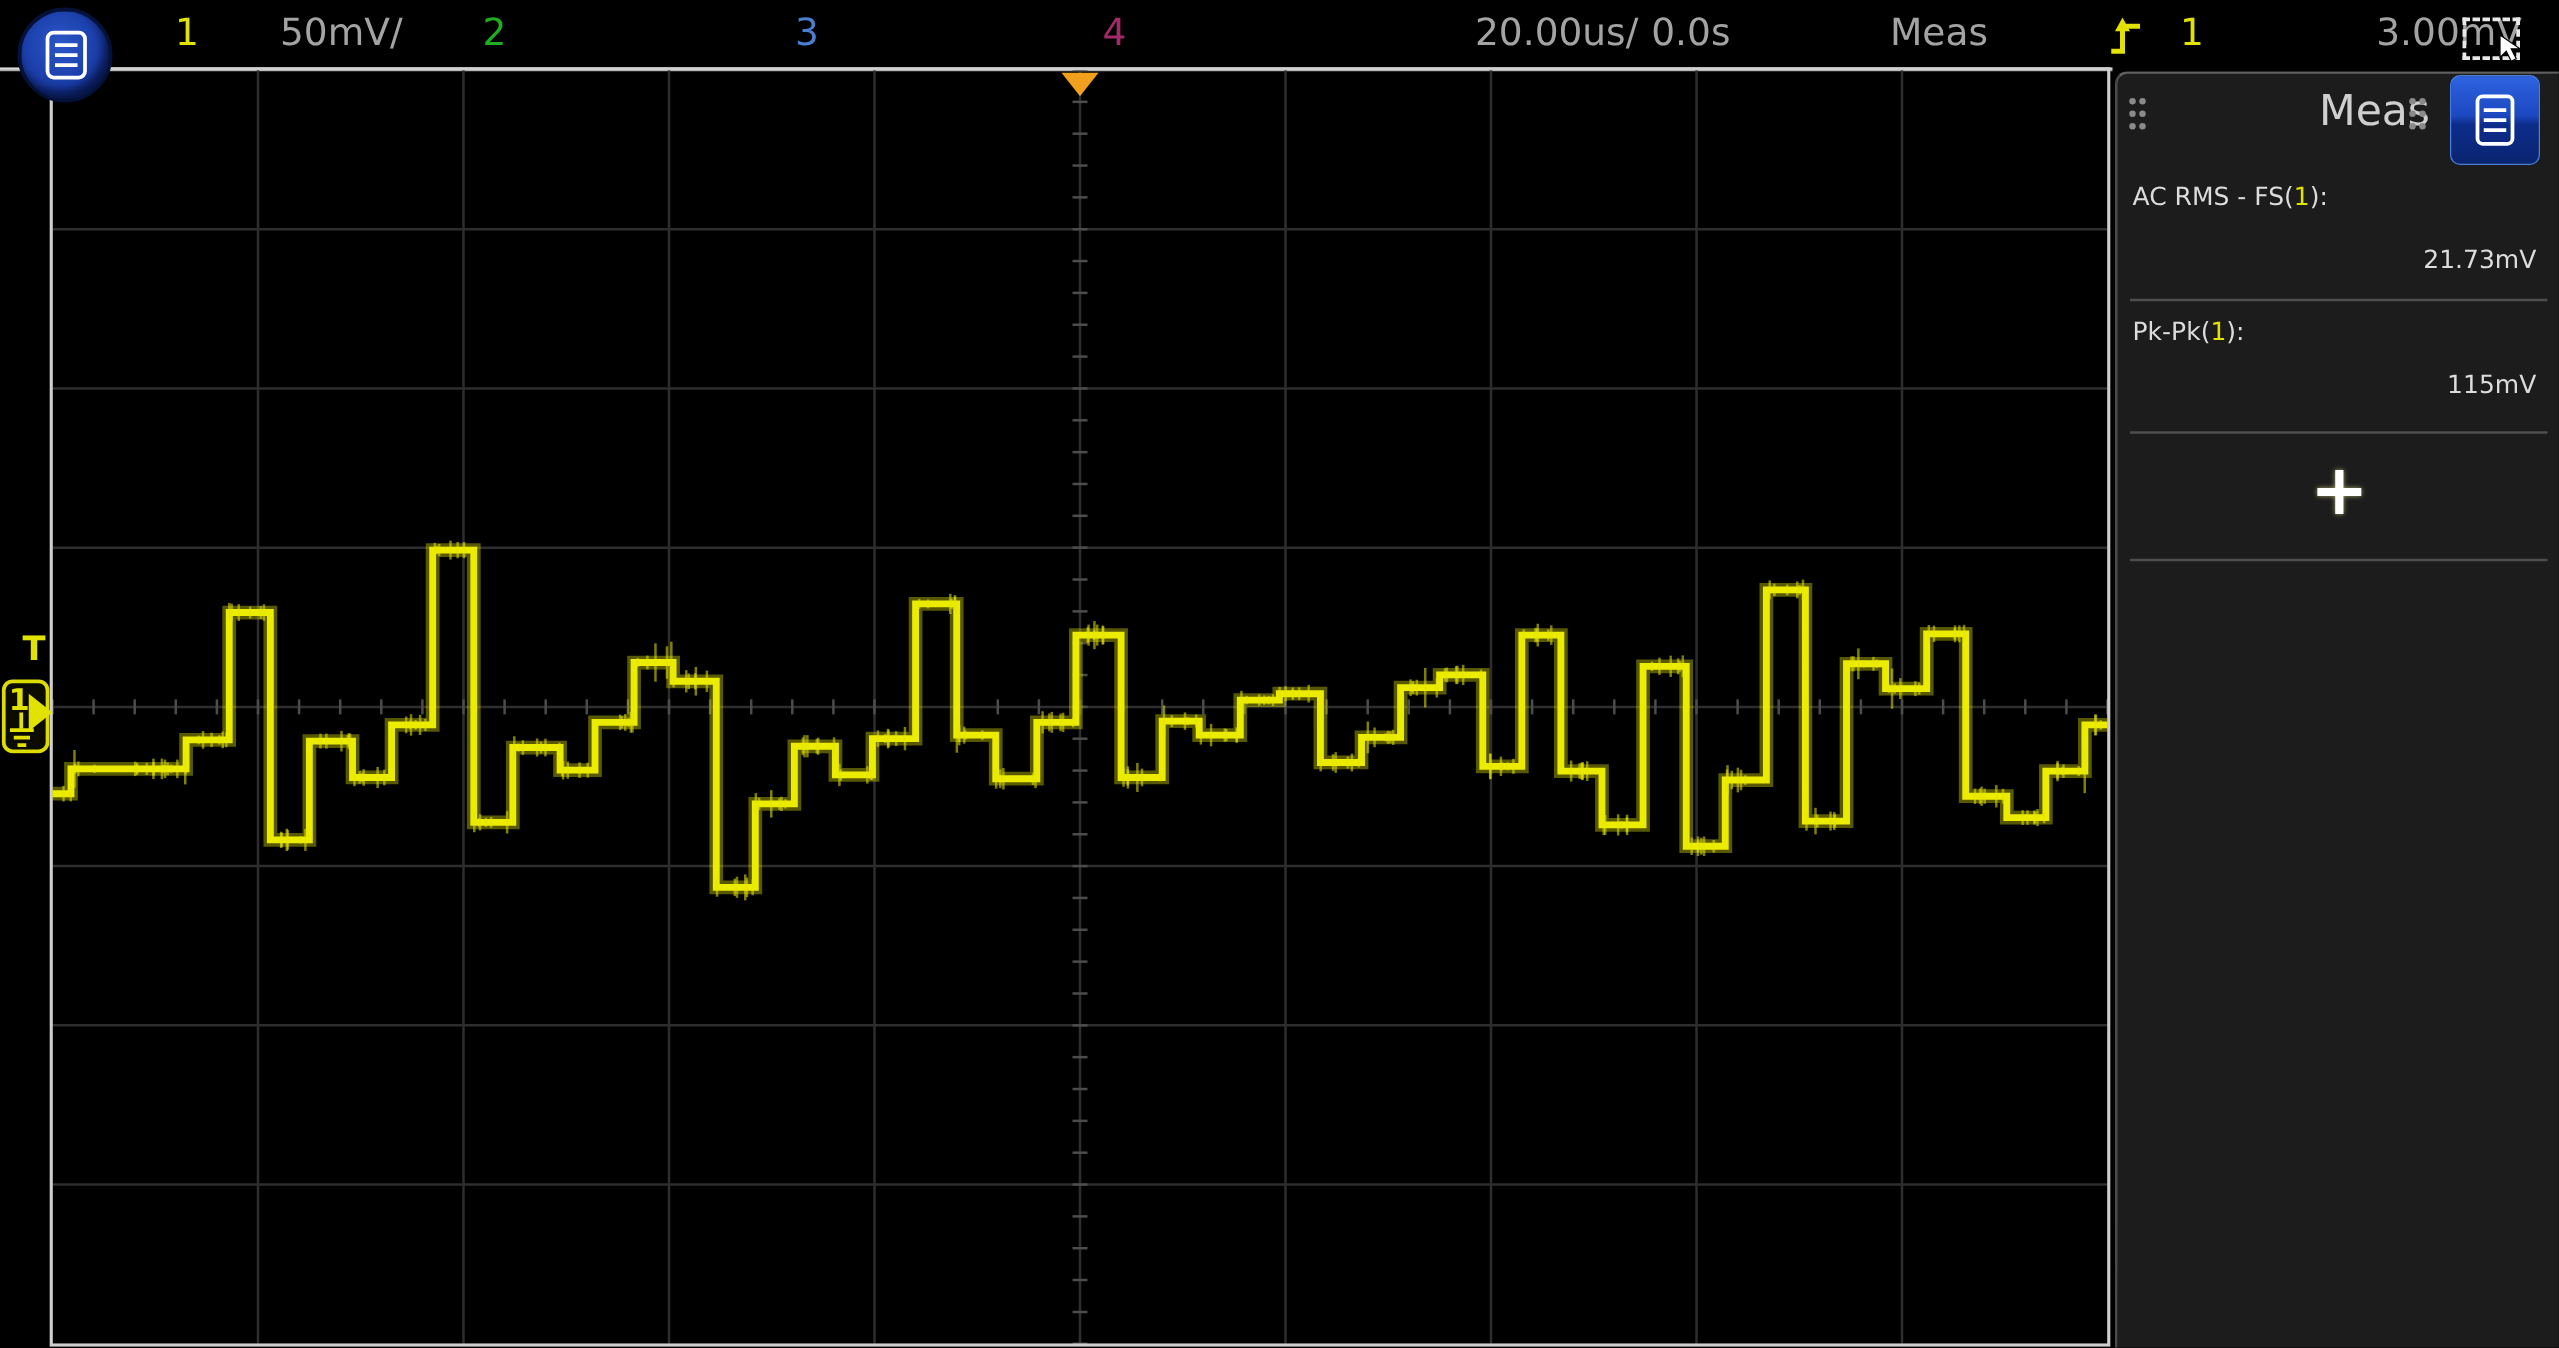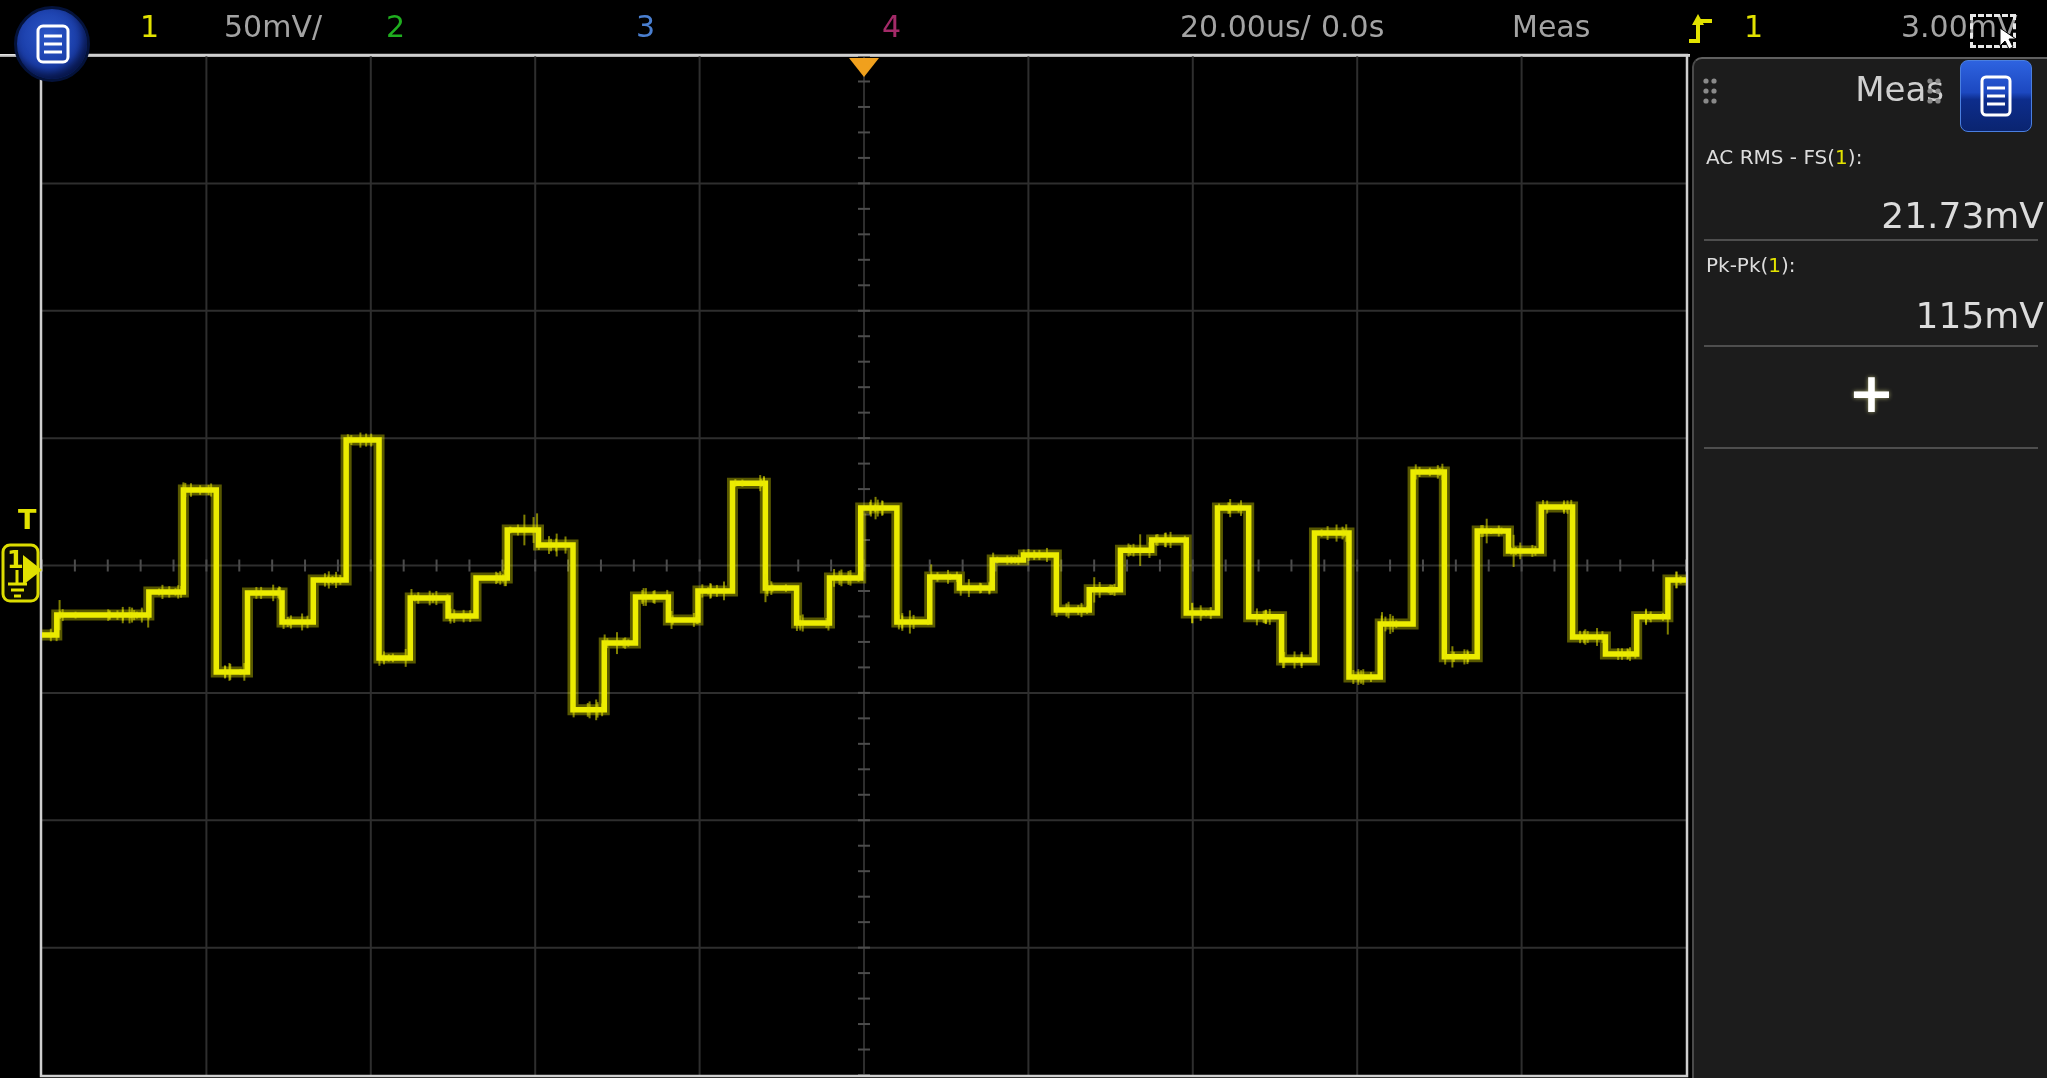--- a/index.html
+++ b/index.html
@@ -34,21 +34,21 @@
   #sidebar .hdr-title{position:absolute;left:0;top:10px;width:250px;text-align:right;
     font-size:34px;color:#cfcfcf;}
   .dots{position:absolute;top:18px;}
   #dots-left{left:8px;} #dots-right{left:232px;}
   #panel-menu-btn{position:absolute;left:266px;top:1px;width:70px;height:70px;border-radius:8px;
     background:linear-gradient(#2e63e0 0%,#1c48c0 45%,#0d2d8c 55%,#0a2470 100%);
     border:1px solid #4a7fe0;}
   #panel-menu-btn svg{position:absolute;left:19px;top:14px;}
   .meas-label{position:absolute;left:12px;font-size:20px;color:#dcdcdc;white-space:nowrap;}
   .meas-label .src{color:#e2e200;}
-  .meas-value{position:absolute;right:5px;font-size:36px;color:#dcdcdc;text-align:center;}
+  .meas-value{position:absolute;right:20px;font-size:20px;color:#dcdcdc;text-align:center;}
   .sep{position:absolute;left:10px;width:334px;height:2px;background:#4e4e4e;}
   #add-meas-btn{position:absolute;left:0;top:306px;width:355px;height:60px;text-align:center;
     font-size:56px;font-weight:bold;color:#fff;line-height:56px;text-shadow:0 0 4px rgba(255,255,160,.6);}
 </style>
 </head>
 <body>
 
 <div id="screen">
 
   <svg id="scope-svg" width="1692" height="1078">

